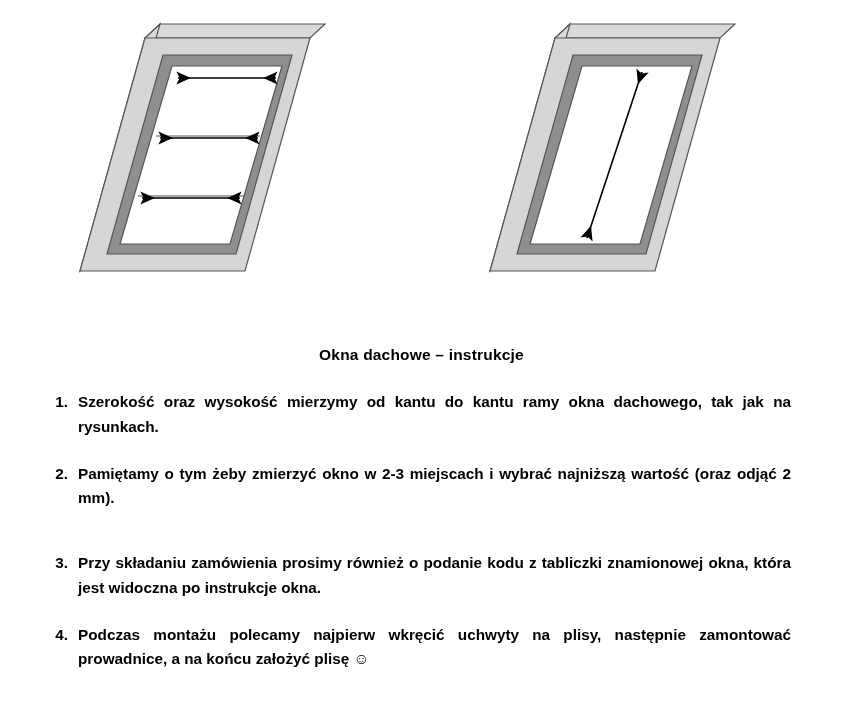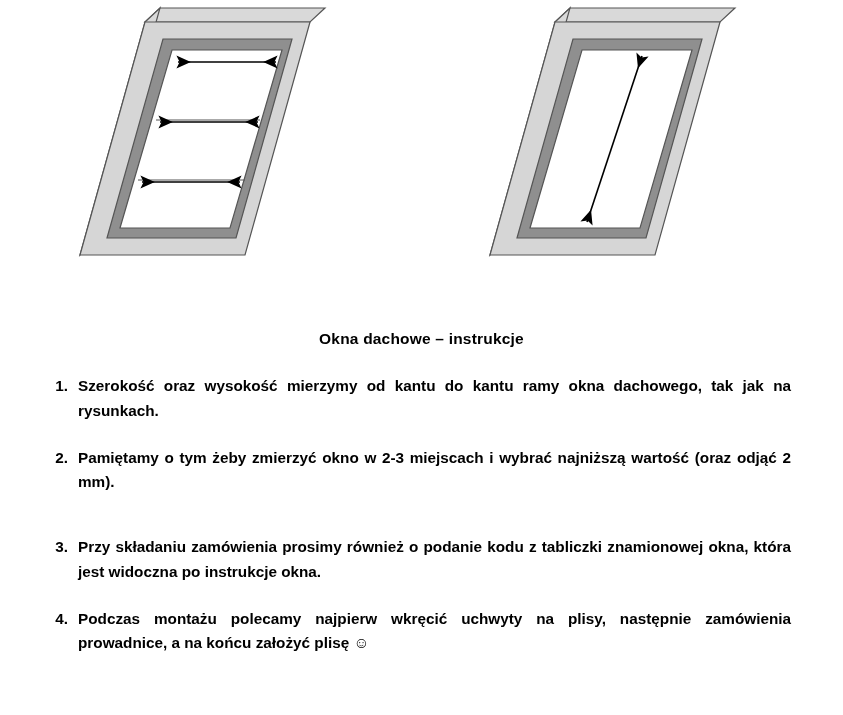--- a/index.html
+++ b/index.html
@@ -12,20 +12,21 @@
     height: 715px;
     font-family: "Liberation Sans", sans-serif;
     color: #000000;
     position: relative;
     overflow: hidden;
   }
   .page {
     width: 843px;
     height: 536px;
     position: relative;
+    margin-top: 16px;
   }
   .figures {
     position: relative;
     width: 843px;
     height: 300px;
   }
   .figure {
     position: absolute;
     top: 0;
   }
@@ -141,18 +142,18 @@
       <li class="gap-after">
         <span class="num">2.</span>
         <span>Pamiętamy o tym żeby zmierzyć okno w 2-3 miejscach i wybrać najniższą wartość (oraz odjąć 2 mm).</span>
       </li>
       <li>
         <span class="num">3.</span>
         <span>Przy składaniu zamówienia prosimy również o podanie kodu z tabliczki znamionowej okna, która jest widoczna po instrukcje okna.</span>
       </li>
       <li>
         <span class="num">4.</span>
-        <span>Podczas montażu polecamy najpierw wkręcić uchwyty na plisy, następnie zamówienia prowadnice, a na końcu założyć plisę ☺</span>
+        <span>Podczas montażu polecamy najpierw wkręcić uchwyty na plisy, następnie zamontować prowadnice, a na końcu założyć plisę ☺</span>
       </li>
     </ol>
   </div>
 
 </div>
 
 </body></html>

